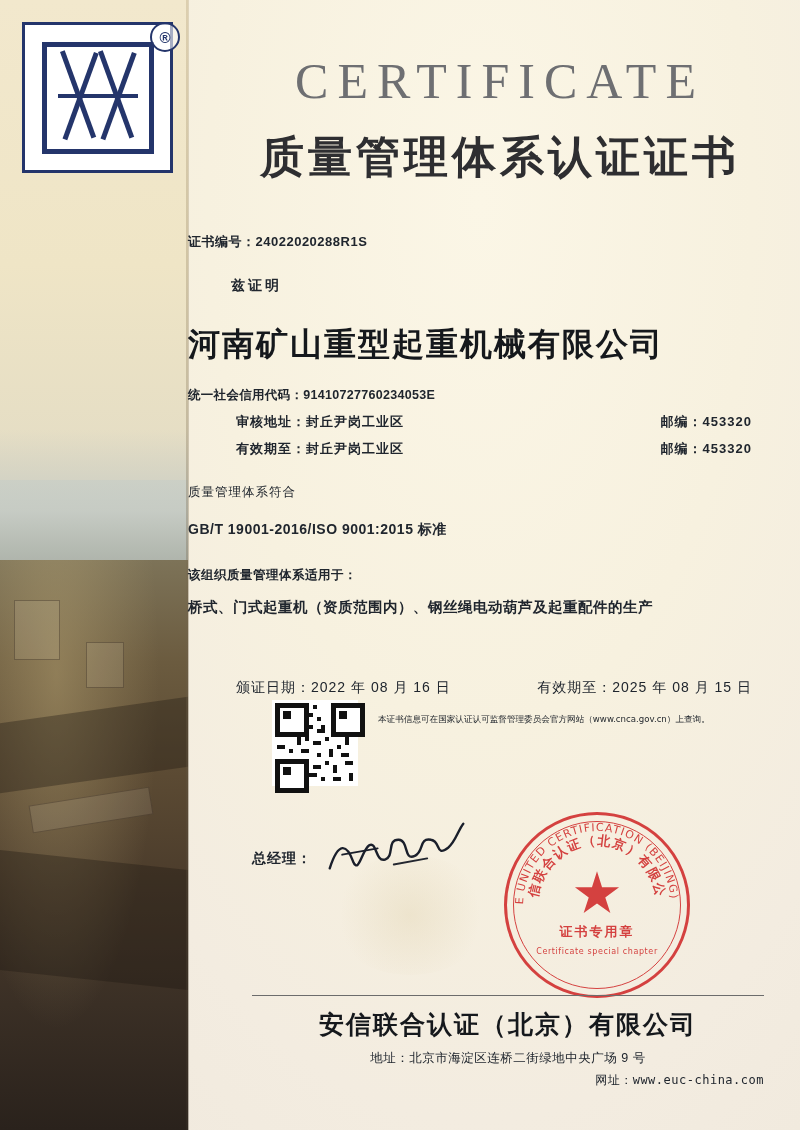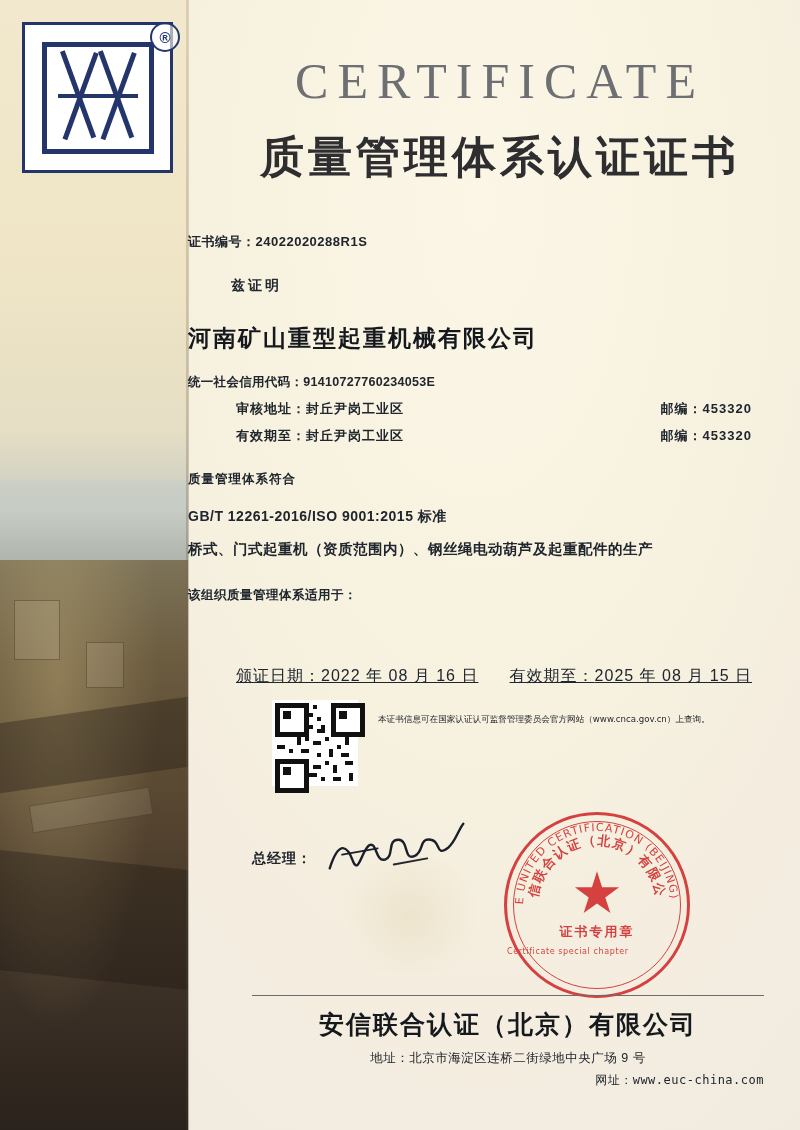--- a/index.html
+++ b/index.html
@@ -70,39 +70,39 @@
     font-size:44px;letter-spacing:4px;color:#2e2e31;
     font-weight:bold;text-align:center;white-space:nowrap;
     font-family:"DejaVu Sans", sans-serif;
   }
   
   .body{position:absolute;left:188px;top:215px;width:612px;}
   .row{color:#20262e;}
   .cert-no{font-size:13px;font-weight:bold;margin-top:18px;letter-spacing:.5px;}
   .hereby{font-size:14px;font-weight:bold;margin-top:26px;letter-spacing:3px;padding-left:43px;}
   .company{
-    font-size:23px;font-weight:bold;margin-top:28px;letter-spacing:2px;
+    font-size:32px;font-weight:bold;margin-top:28px;letter-spacing:2px;
     color:#15181c;font-family:"DejaVu Sans", sans-serif;
   }
   .credit{font-size:12.5px;font-weight:bold;margin-top:20px;letter-spacing:.3px;}
   .addr-line{
     display:flex;justify-content:space-between;
     font-size:13px;font-weight:bold;margin-top:9px;color:#20262e;
     padding:0 48px;
   }
   .addr-left{letter-spacing:1px;}
   .addr-right{letter-spacing:1px;}
-  .conform{font-size:12.5px;font-weight:bold;margin-top:26px;letter-spacing:1px;}
+  .conform{font-size:12.5px;font-weight:normal;margin-top:26px;letter-spacing:1px;}
   .standard{font-size:14px;font-weight:bold;margin-top:20px;letter-spacing:.5px;}
   .scope-title{font-size:12.5px;font-weight:bold;margin-top:28px;letter-spacing:.5px;}
   .scope-text{font-size:14.5px;font-weight:bold;margin-top:14px;letter-spacing:.5px;}
   .dates{
     display:flex;justify-content:space-between;
     margin-top:62px;padding:0 48px;
-    font-size:16px;color:#20262e;letter-spacing:1px;text-decoration:underline;
+    font-size:14px;color:#20262e;letter-spacing:1px;
   }
   
   .qr-wrap{position:absolute;left:272px;top:700px;width:86px;height:86px;}
   .qr{width:86px;height:86px;background:#ffffff;position:relative;}
   .qr i{position:absolute;background:#111;display:block;}
   .notes{
     position:absolute;left:378px;top:712px;width:350px;
     font-size:8.6px;line-height:1.65;color:#24292f;
     font-family:"DejaVu Sans", sans-serif;
   }
@@ -128,21 +128,21 @@
     position:absolute;left:50%;top:44%;width:46px;height:46px;margin-left:-23px;margin-top:-23px;
     background:#d02a2a;
     clip-path:polygon(50% 0%,61% 35%,98% 35%,68% 57%,79% 91%,50% 70%,21% 91%,32% 57%,2% 35%,39% 35%);
   }
   .seal-bottom{
     position:absolute;left:0;right:0;top:108px;text-align:center;
     color:#d02a2a;font-size:13px;font-weight:bold;letter-spacing:2px;
     font-family:"DejaVu Sans", sans-serif;
   }
   .seal-bottom-en{
-    position:absolute;left:0;right:0;top:132px;text-align:left;
+    position:absolute;left:0;right:0;top:132px;text-align:center;
     color:#d02a2a;font-size:8px;letter-spacing:.6px;
     font-family:"DejaVu Sans", sans-serif;
   }
   .seal-arc{
     position:absolute;left:0;top:0;width:180px;height:180px;
   }
   .seal-arc text{fill:#d02a2a;font-family:"DejaVu Sans", sans-serif;}
   
   .footer-rule{
     position:absolute;left:252px;top:995px;width:512px;height:1px;background:#6c6c6c;
@@ -212,23 +212,23 @@
     <div class="addr-line">
       <span class="addr-left"><span>审核地址：</span><span>封丘尹岗工业区</span></span>
       <span class="addr-right"><span>邮编：</span><span>453320</span></span>
     </div>
     <div class="addr-line">
       <span class="addr-left"><span>有效期至：</span><span>封丘尹岗工业区</span></span>
       <span class="addr-right"><span>邮编：</span><span>453320</span></span>
     </div>
 
     <div class="row conform">质量管理体系符合</div>
-    <div class="row standard">GB/T 12261-2016/ISO 9001:2015 标准</div>
+    <div class="row standard">GB/T 19001-2016/ISO 9001:2015 标准</div>
+    <div class="row scope-title">该组织质量管理体系适用于：</div>
     <div class="row scope-text">桥式、门式起重机（资质范围内）、钢丝绳电动葫芦及起重配件的生产</div>
-    <div class="row scope-title">该组织质量管理体系适用于：</div>
 
     <div class="dates">
       <span><span>颁证日期：</span><span>2022 年 08 月 16 日</span></span>
       <span><span>有效期至：</span><span>2025 年 08 月 15 日</span></span>
     </div>
   </div>
 
   <div class="qr-wrap">
     <div class="qr">
       <i style="left:3px;top:3px;width:24px;height:24px;border:5px solid #111;background:#fff;"></i>

